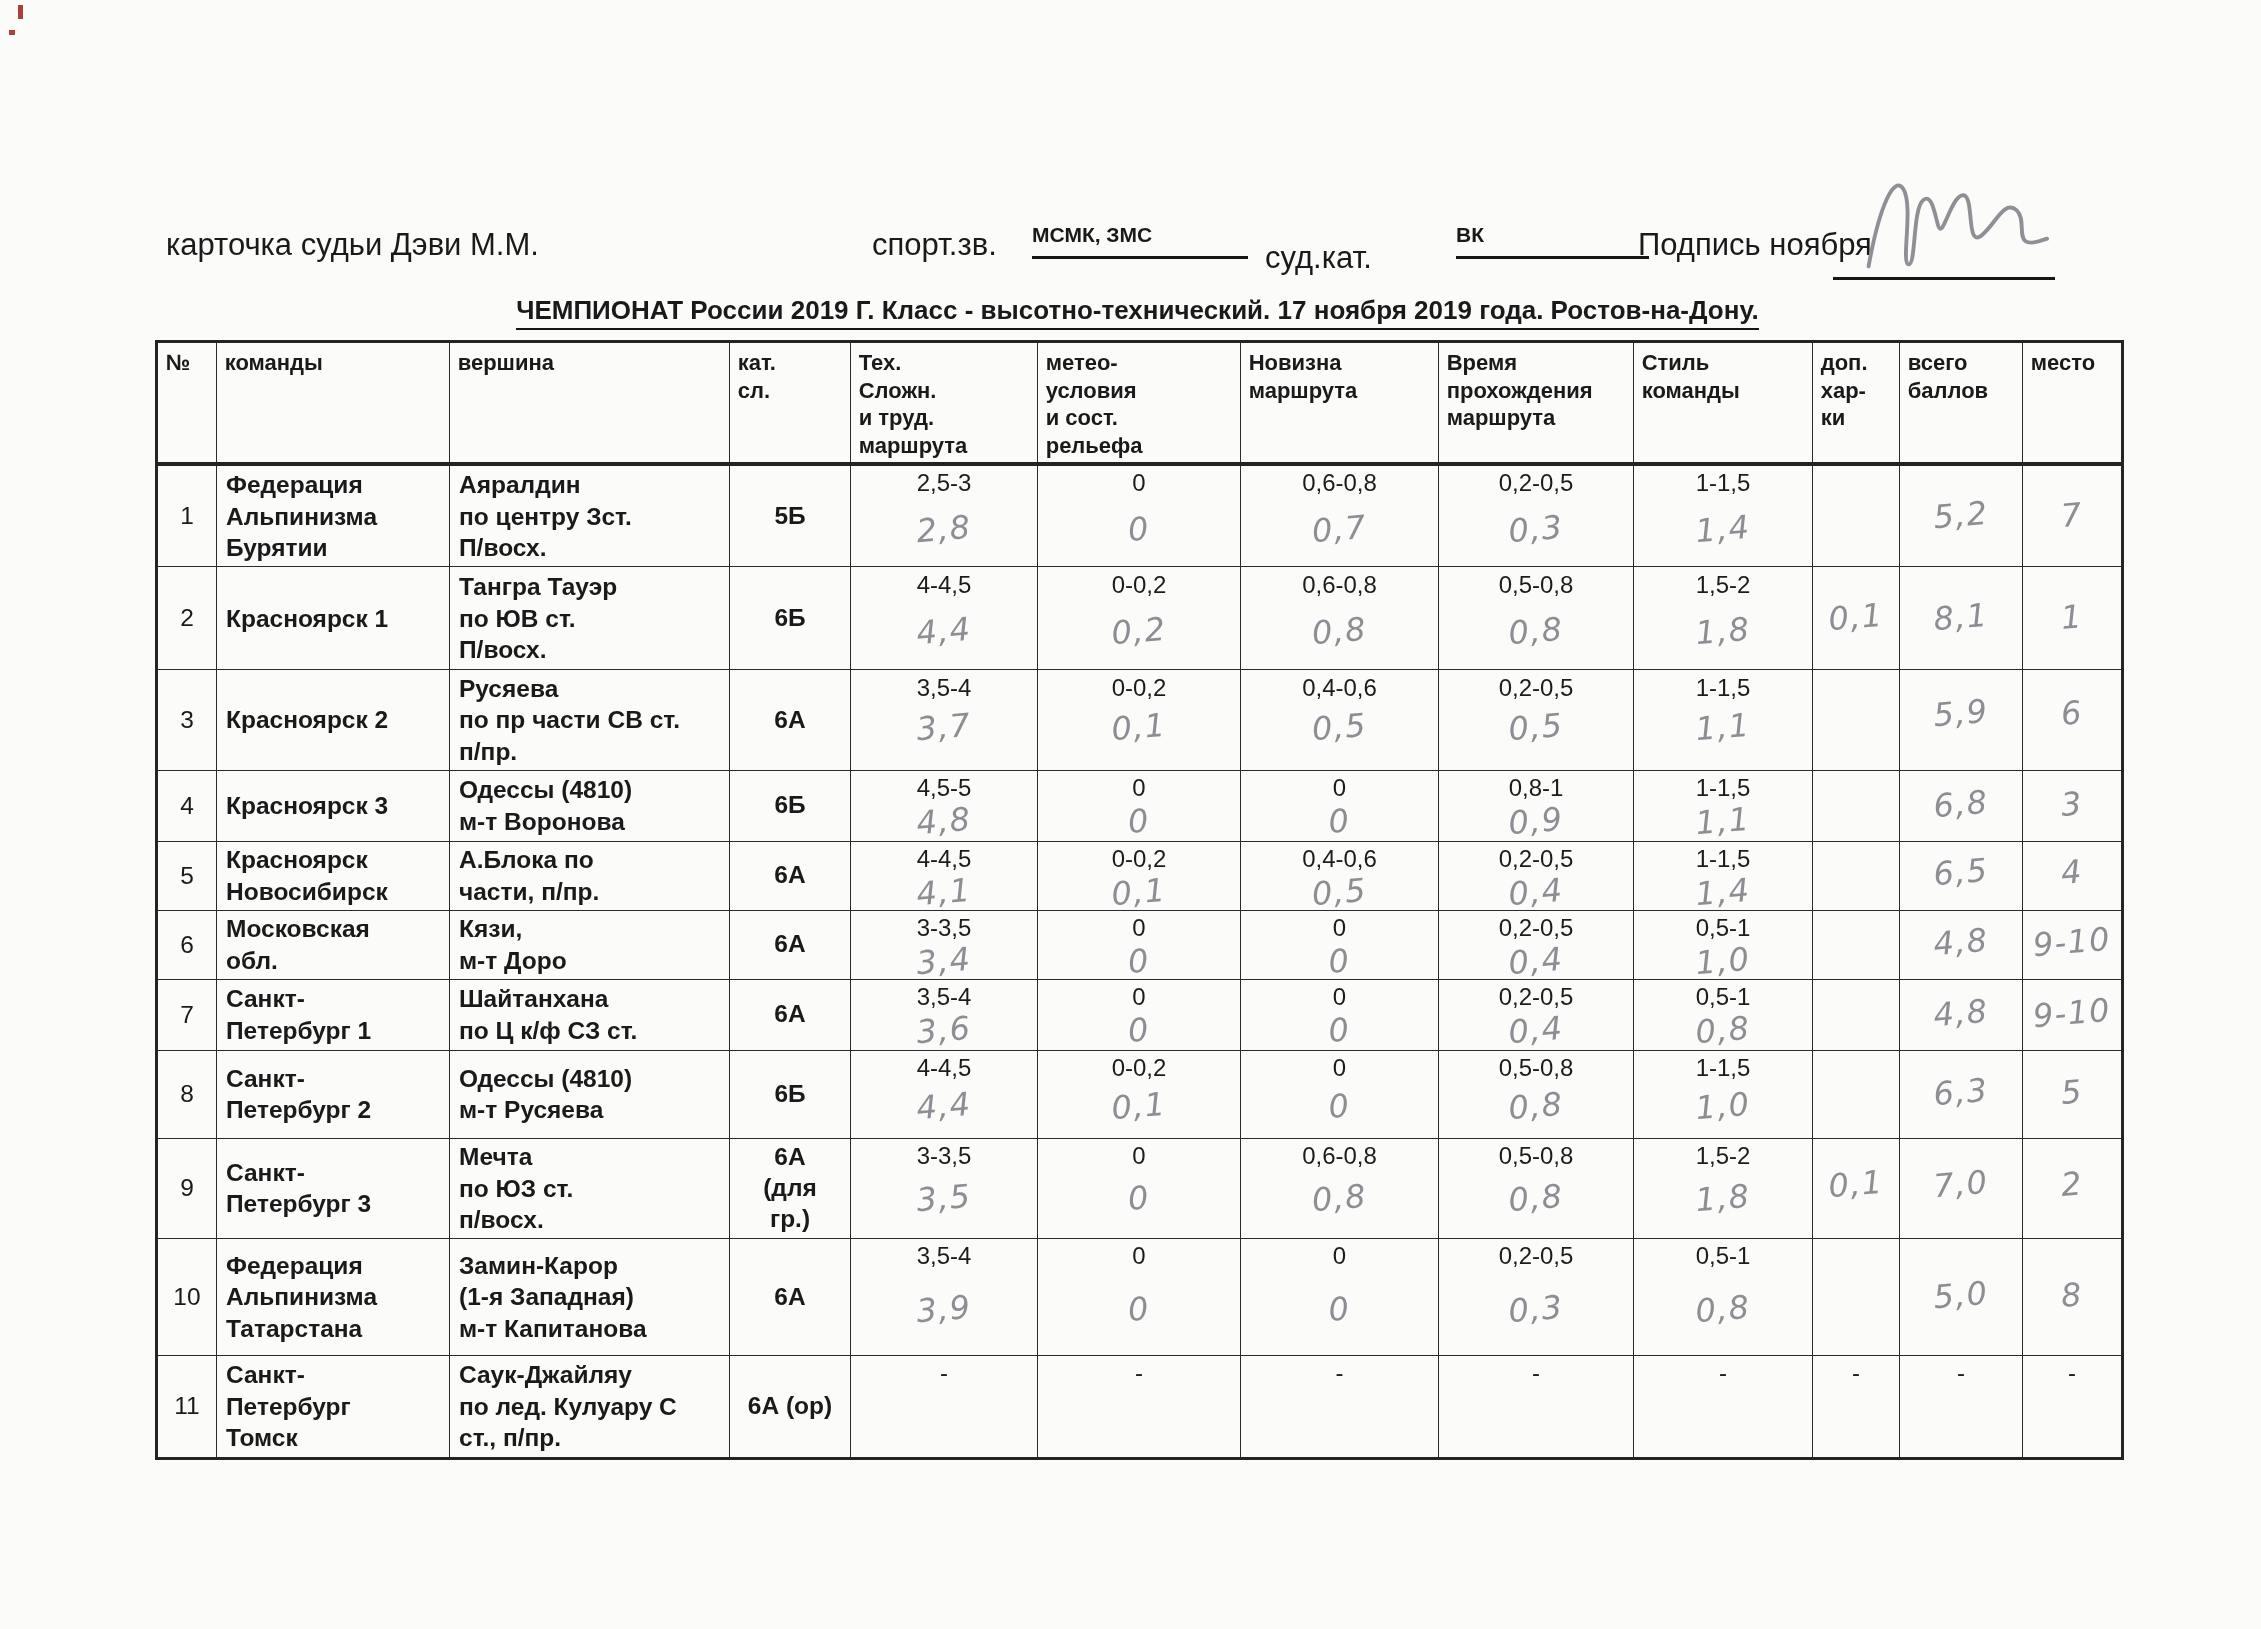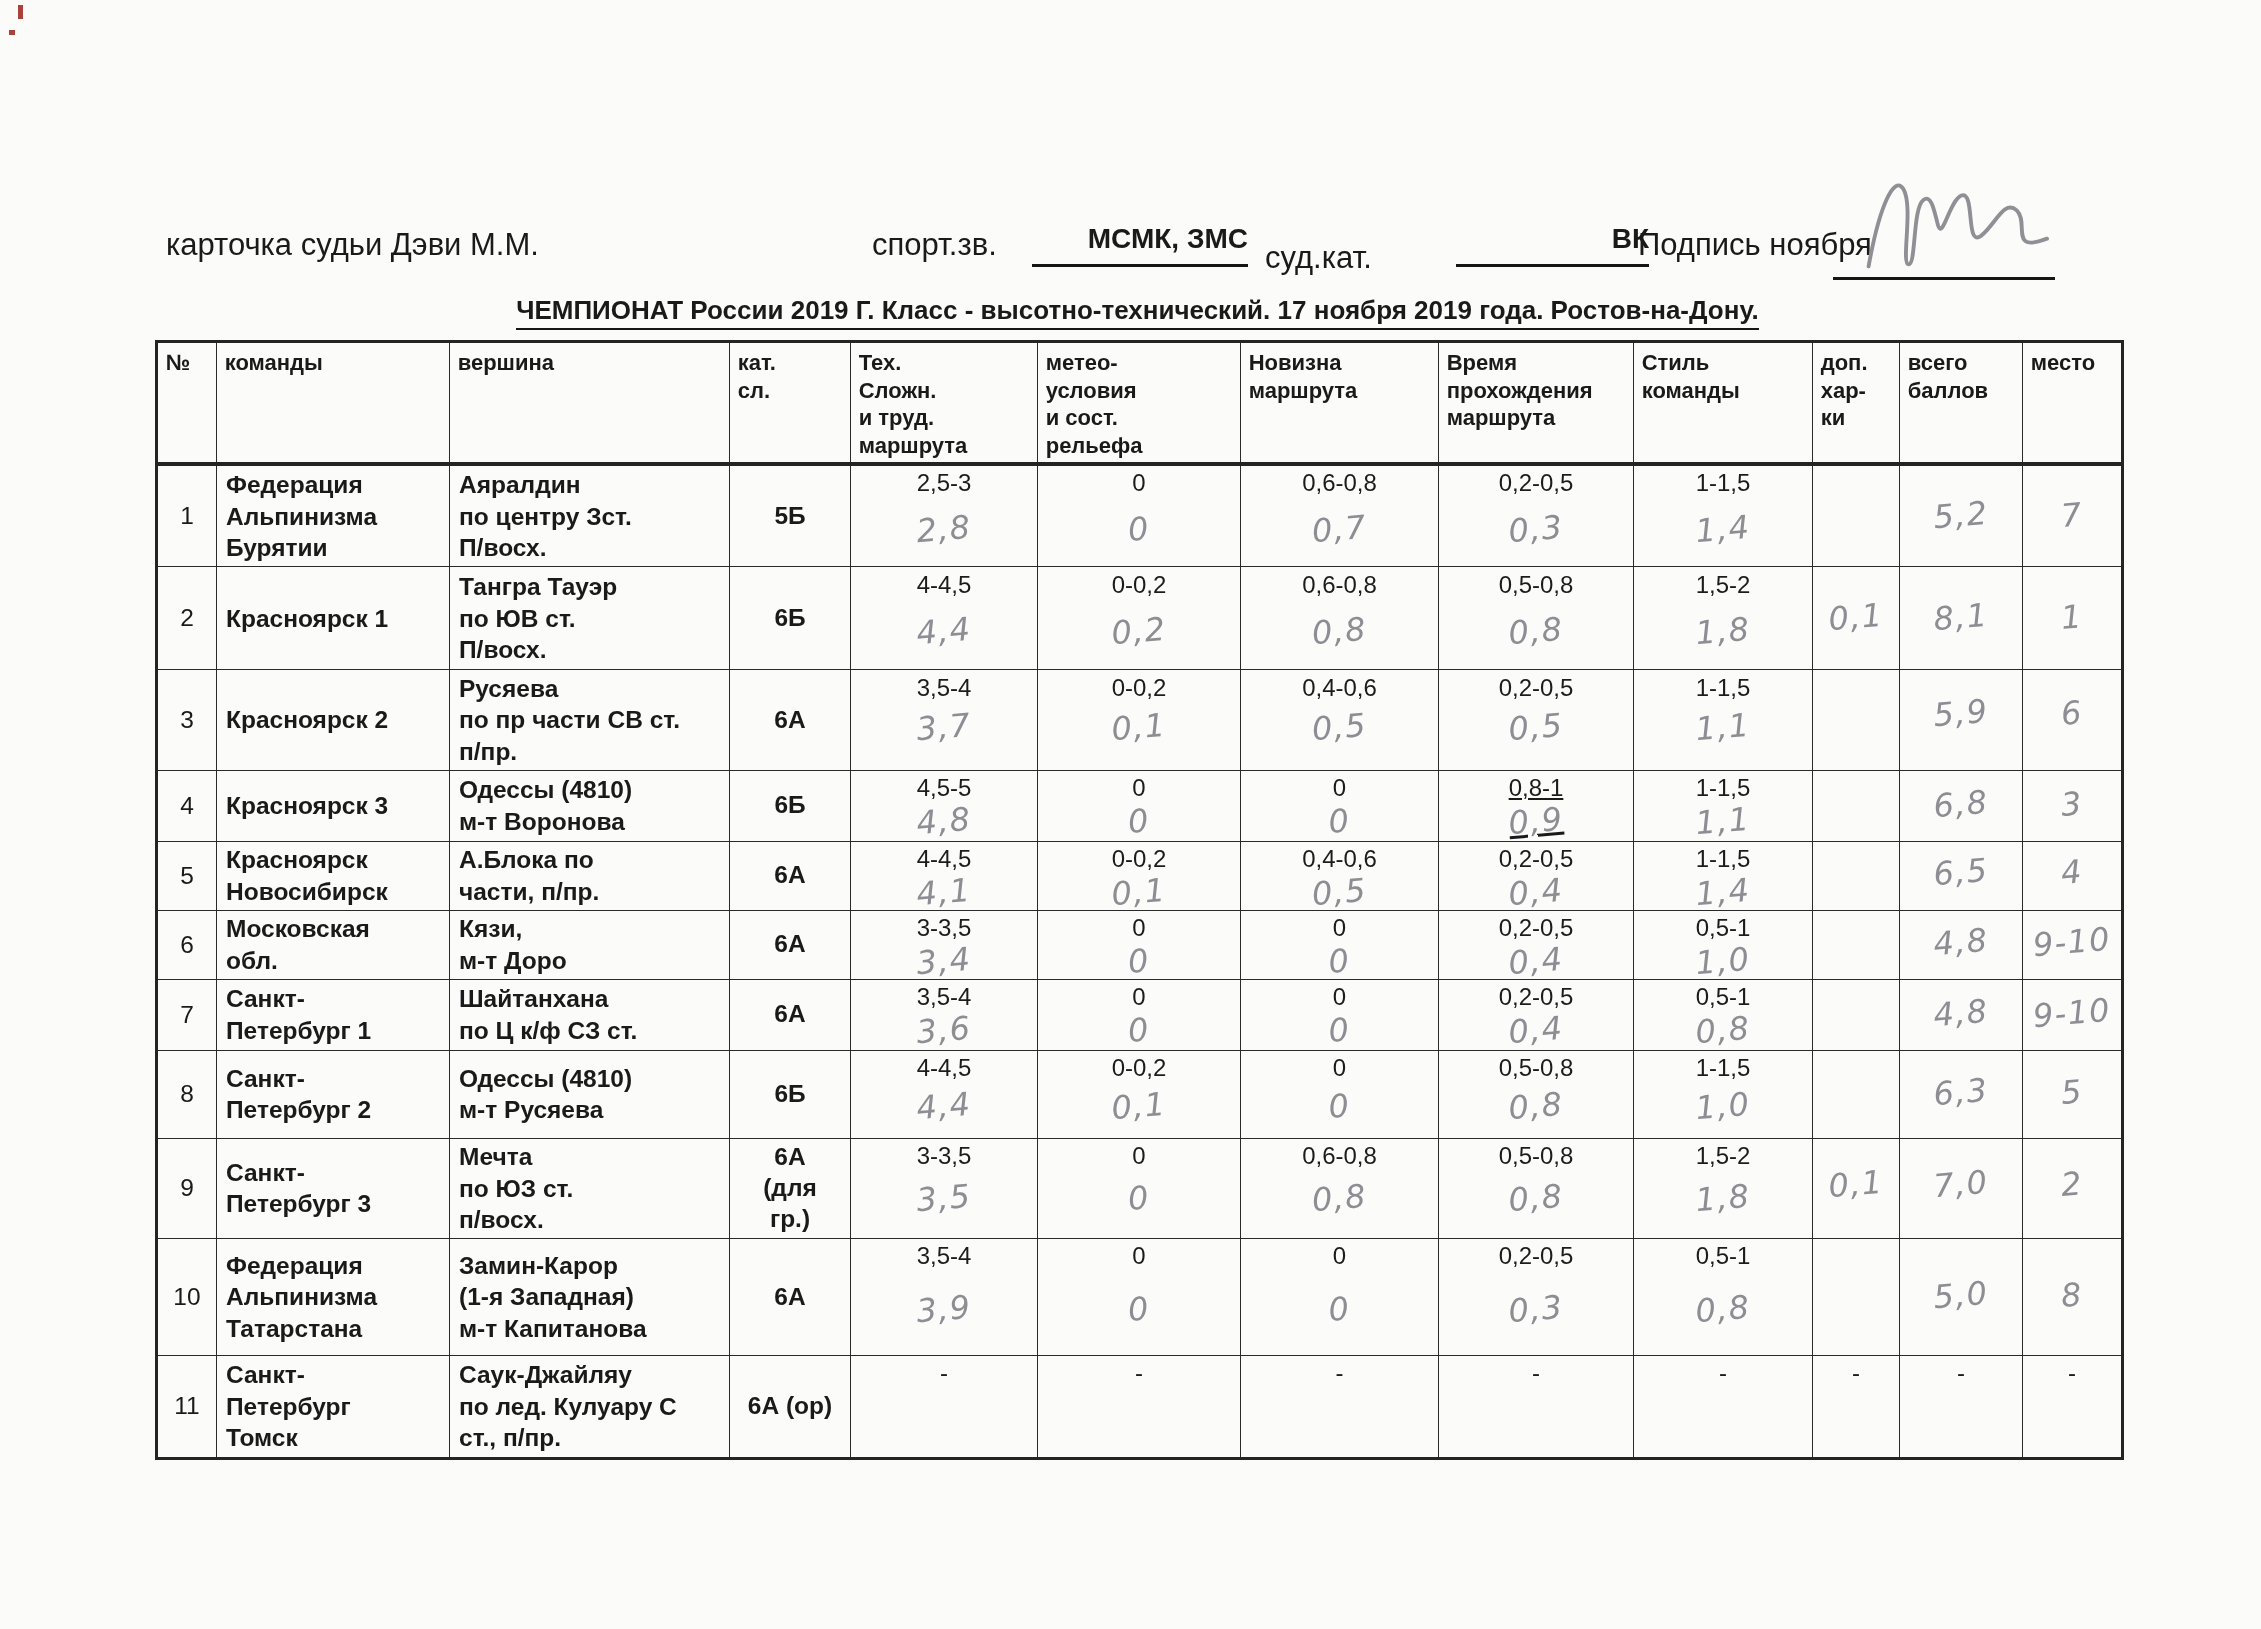--- a/index.html
+++ b/index.html
@@ -5,22 +5,22 @@
   html,body{margin:0;padding:0;}
   body{
     width:2261px;height:1630px;position:relative;
     background:#fbfbfa;
     font-family:"Liberation Sans",sans-serif;
     color:#1a1a1a;
   }
   .artifact{position:absolute;background:#a8423a;}
   .meta-label{position:absolute;font-weight:normal;font-size:31px;white-space:nowrap;}
   .underline-field{
-    position:absolute;border-bottom:3.2px solid #161616;text-align:right;
-    font-weight:bold;font-size:28px;padding-bottom:9px;white-space:nowrap;
+    position:absolute;border-bottom:3.2px solid #161616;text-align:left;
+    font-weight:bold;font-size:21px;padding-bottom:9px;white-space:nowrap;
   }
   .sig-line{position:absolute;border-bottom:3.2px solid #161616;}
   .sig-svg{position:absolute;}
   #doc-title{
     position:absolute;left:155px;top:295px;width:1965px;text-align:center;
     font-weight:bold;font-size:26px;
   }
   #doc-title span{border-bottom:2.6px solid #161616;padding-bottom:2.6px;}
   table#results{
     position:absolute;left:155px;top:340px;
@@ -309,21 +309,21 @@
             <div class="hand">0</div>
           </div>
         </td>
         <td class="cell-score">
           <div class="score-wrap" style="height: 67px;">
             <div class="printed">0</div>
             <div class="hand">0</div>
           </div>
         </td>
         <td class="cell-score">
-          <div class="score-wrap" style="height: 67px; text-decoration: underline;">
+          <div class="score-wrap" style="height: 67px;">
             <div class="printed">0,8-1</div>
             <div class="hand">0,9</div>
           </div>
         </td>
         <td class="cell-score">
           <div class="score-wrap" style="height: 67px;">
             <div class="printed">1-1,5</div>
             <div class="hand">1,1</div>
           </div>
         </td>

